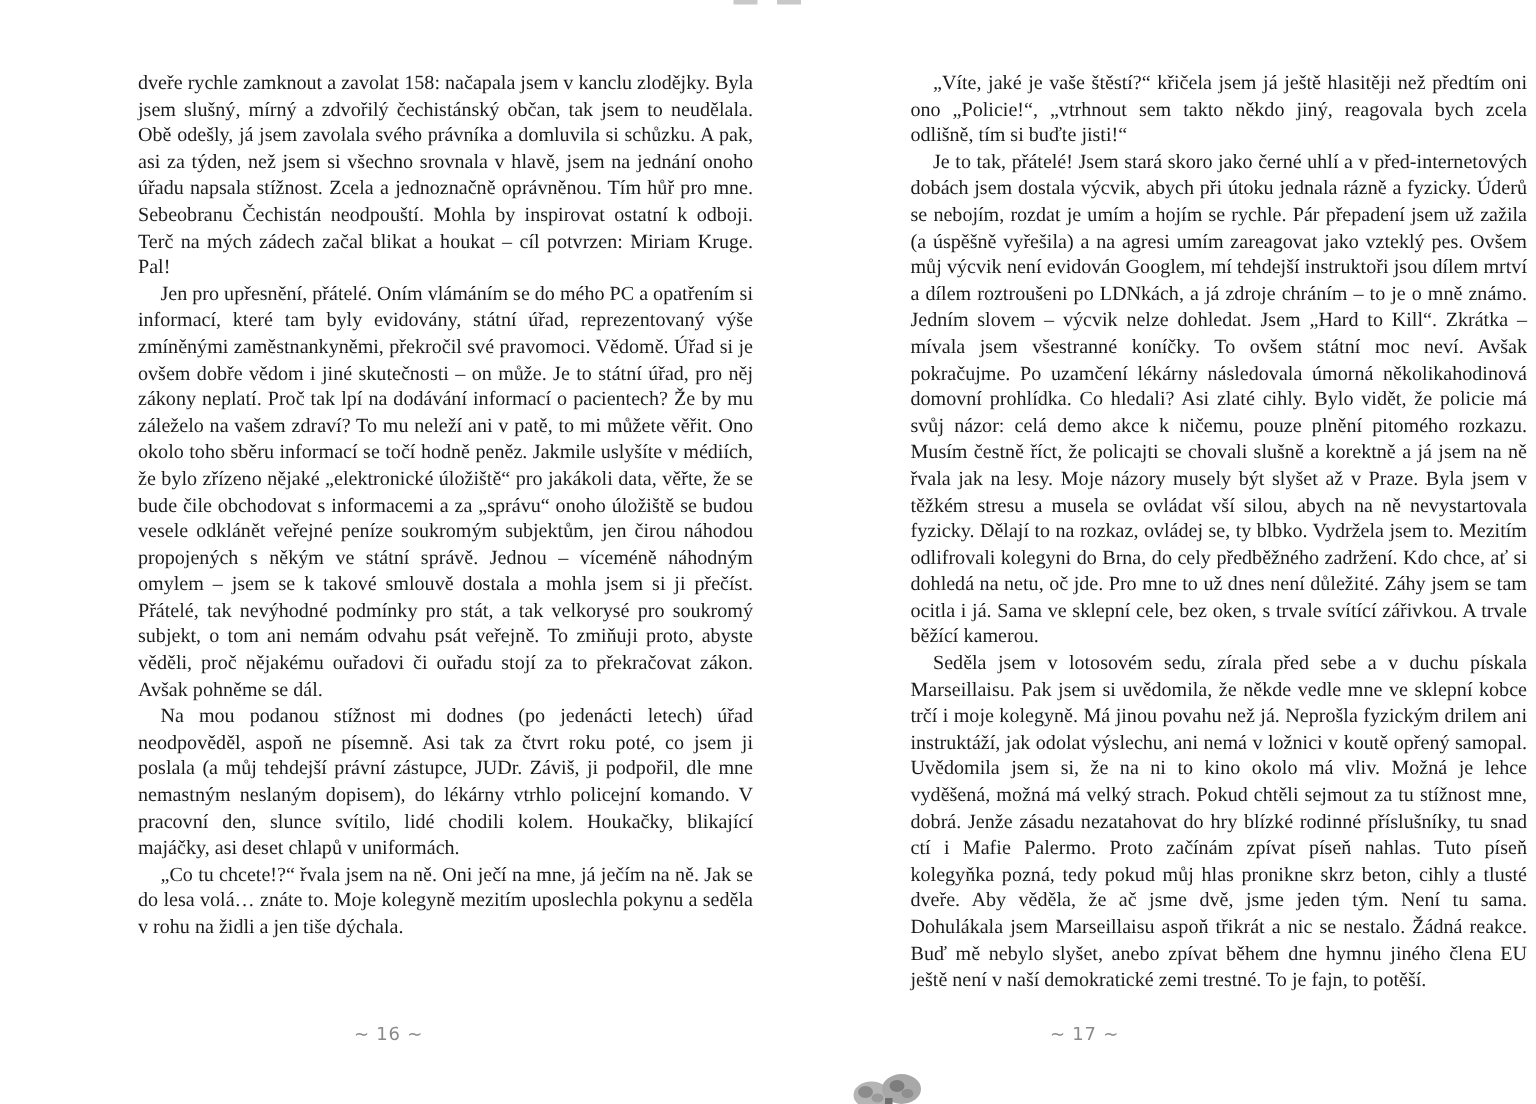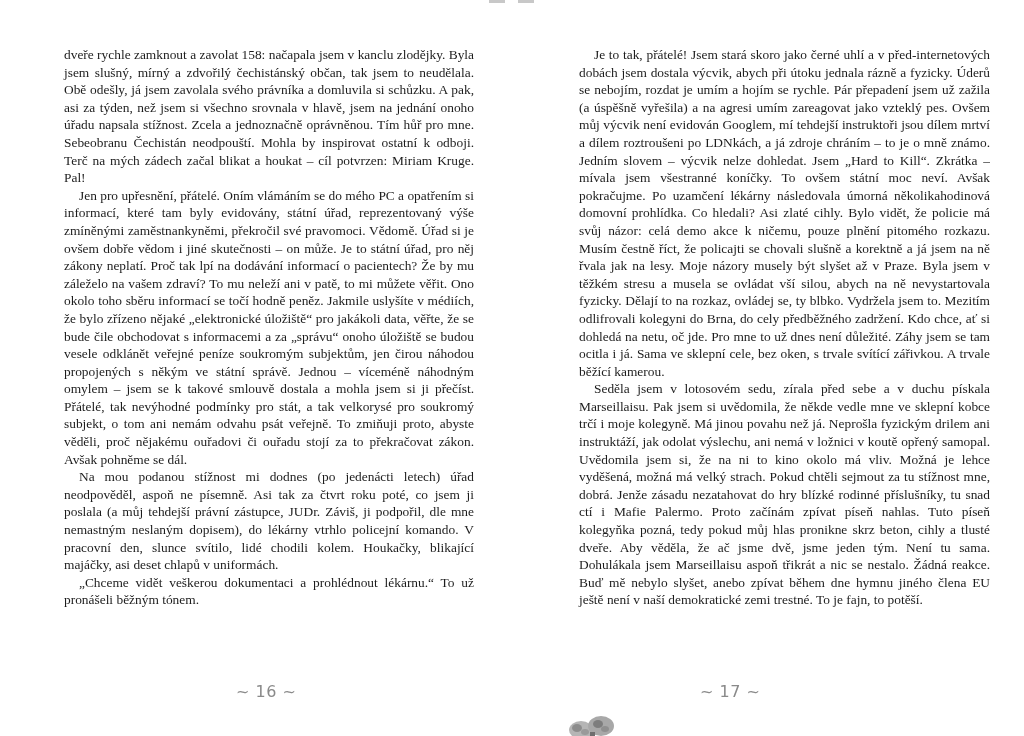--- a/index.html
+++ b/index.html
@@ -3,48 +3,49 @@
 <meta charset="utf-8">
 <style>
   html, body { margin: 0; padding: 0; }
   body {
     width: 1024px; height: 736px; background: #ffffff; position: relative; overflow: hidden;
     font-family: "Liberation Serif", "DejaVu Serif", serif; color: #1c1c1c;
   }
   .top-mark { position: absolute; top: 0; height: 3px; background: #c8c8c8; }
   .page {
     position: absolute; top: 46px; width: 410px;
-    font-size: 13.4px; line-height: 17.6px; text-align: justify;
+    font-size: 13.4px; line-height: 17.6px; text-align: justify; margin-left: 28px;
   }
   .page.left { left: 64px; }
   .page.right { left: 579px; width: 411px; }
   .page p { margin: 0; text-indent: 0; hyphens: manual; }
   .page p.indent { text-indent: 15px; }
   .folio {
     position: absolute; top: 682px; font-family: "DejaVu Sans", sans-serif;
-    font-size: 16px; color: #8a8a8a; letter-spacing: 0.5px;
+    font-size: 12px; color: #8a8a8a; letter-spacing: 0.5px;
   }
   .folio.left { left: 236px; }
   .folio.right { left: 700px; }
   .ornament { position: absolute; left: 563px; top: 712px; }
 </style>
 </head>
 <body>
 
 <div class="top-mark" style="left:489px;width:16px;"></div>
 <div class="top-mark" style="left:518px;width:16px;"></div>
 
 <div class="page left">
   <p>dveře rychle zamknout a zavolat 158: načapala jsem v kanclu zlodějky. Byla jsem slušný, mírný a zdvořilý čechistánský občan, tak jsem to neudělala. Obě odešly, já jsem zavolala svého právníka a domluvila si schůzku. A pak, asi za týden, než jsem si všechno srovnala v hlavě, jsem na jednání onoho úřadu napsala stížnost. Zcela a jednoznačně oprávněnou. Tím hůř pro mne. Sebeobranu Čechistán neodpouští. Mohla by inspirovat ostatní k odboji. Terč na mých zádech začal blikat a houkat – cíl potvrzen: Miriam Kruge. Pal!</p>
   <p class="indent">Jen pro upřesnění, přátelé. Oním vlámáním se do mého PC a opatřením si informací, které tam byly evidovány, státní úřad, reprezentovaný výše zmíněnými zaměstnankyněmi, překročil své pravomoci. Vědomě. Úřad si je ovšem dobře vědom i jiné skutečnosti – on může. Je to státní úřad, pro něj zákony neplatí. Proč tak lpí na dodávání informací o pacientech? Že by mu záleželo na vašem zdraví? To mu neleží ani v patě, to mi můžete věřit. Ono okolo toho sběru informací se točí hodně peněz. Jakmile uslyšíte v médiích, že bylo zřízeno nějaké „elektronické úložiště“ pro jakákoli data, věřte, že se bude čile obchodovat s informacemi a za „správu“ onoho úložiště se budou vesele odklánět veřejné peníze soukromým subjektům, jen čirou náhodou propojených s někým ve státní správě. Jednou – víceméně náhodným omylem – jsem se k takové smlouvě dostala a mohla jsem si ji přečíst. Přátelé, tak nevýhodné podmínky pro stát, a tak velkorysé pro soukromý subjekt, o tom ani nemám odvahu psát veřejně. To zmiňuji proto, abyste věděli, proč nějakému ouřadovi či ouřadu stojí za to překračovat zákon. Avšak pohněme se dál.</p>
   <p class="indent">Na mou podanou stížnost mi dodnes (po jedenácti letech) úřad neodpověděl, aspoň ne písemně. Asi tak za čtvrt roku poté, co jsem ji poslala (a můj tehdejší právní zástupce, JUDr. Záviš, ji podpořil, dle mne nemastným neslaným dopisem), do lékárny vtrhlo policejní komando. V pracovní den, slunce svítilo, lidé chodili kolem. Houkačky, blikající majáčky, asi deset chlapů v uniformách.</p>
-  <p class="indent">„Chceme vidět veškerou dokumentaci a prohlédnout lékárnu.“ To už pronášeli běžným tónem.</p>
+  <p class="indent">„Co tu chcete!?“ řvala jsem na ně. Oni ječí na mne, já ječím na ně. Jak se do lesa volá… znáte to. Moje kolegyně mezitím uposlechla pokynu a seděla v rohu na židli a jen tiše dýchala.</p>
 </div>
 
 <div class="page right">
+  <p class="indent">„Víte, jaké je vaše štěstí?“ křičela jsem já ještě hlasitěji než předtím oni ono „Policie!“, „vtrhnout sem takto někdo jiný, reagovala bych zcela odlišně, tím si buďte jisti!“</p>
   <p class="indent">Je to tak, přátelé! Jsem stará skoro jako černé uhlí a v před-internetových dobách jsem dostala výcvik, abych při útoku jednala rázně a fyzicky. Úderů se nebojím, rozdat je umím a hojím se rychle. Pár přepadení jsem už zažila (a úspěšně vyřešila) a na agresi umím zareagovat jako vzteklý pes. Ovšem můj výcvik není evidován Googlem, mí tehdejší instruktoři jsou dílem mrtví a dílem roztroušeni po LDNkách, a já zdroje chráním – to je o mně známo. Jedním slovem – výcvik nelze dohledat. Jsem „Hard to Kill“. Zkrátka – mívala jsem všestranné koníčky. To ovšem státní moc neví. Avšak pokračujme. Po uzamčení lékárny následovala úmorná několikahodinová domovní prohlídka. Co hledali? Asi zlaté cihly. Bylo vidět, že policie má svůj názor: celá demo akce k ničemu, pouze plnění pitomého rozkazu. Musím čestně říct, že policajti se chovali slušně a korektně a já jsem na ně řvala jak na lesy. Moje názory musely být slyšet až v Praze. Byla jsem v těžkém stresu a musela se ovládat vší silou, abych na ně nevystartovala fyzicky. Dělají to na rozkaz, ovládej se, ty blbko. Vydržela jsem to. Mezitím odlifrovali kolegyni do Brna, do cely předběžného zadržení. Kdo chce, ať si dohledá na netu, oč jde. Pro mne to už dnes není důležité. Záhy jsem se tam ocitla i já. Sama ve sklepní cele, bez oken, s trvale svítící zářivkou. A trvale běžící kamerou.</p>
   <p class="indent">Seděla jsem v lotosovém sedu, zírala před sebe a v duchu pískala Marseillaisu. Pak jsem si uvědomila, že někde vedle mne ve sklepní kobce trčí i moje kolegyně. Má jinou povahu než já. Neprošla fyzickým drilem ani instruktáží, jak odolat výslechu, ani nemá v ložnici v koutě opřený samopal. Uvědomila jsem si, že na ni to kino okolo má vliv. Možná je lehce vyděšená, možná má velký strach. Pokud chtěli sejmout za tu stížnost mne, dobrá. Jenže zásadu nezatahovat do hry blízké rodinné příslušníky, tu snad ctí i Mafie Palermo. Proto začínám zpívat píseň nahlas. Tuto píseň kolegyňka pozná, tedy pokud můj hlas pronikne skrz beton, cihly a tlusté dveře. Aby věděla, že ač jsme dvě, jsme jeden tým. Není tu sama. Dohulákala jsem Marseillaisu aspoň třikrát a nic se nestalo. Žádná reakce. Buď mě nebylo slyšet, anebo zpívat během dne hymnu jiného člena EU ještě není v naší demokratické zemi trestné. To je fajn, to potěší.</p>
 </div>
 
 <div class="folio left">~ 16 ~</div>
 <div class="folio right">~ 17 ~</div>
 
 <div class="ornament">
   <svg width="60" height="28" viewBox="0 0 60 28">
     <ellipse cx="18" cy="18" rx="12" ry="9" fill="#b5b5b5"></ellipse>

